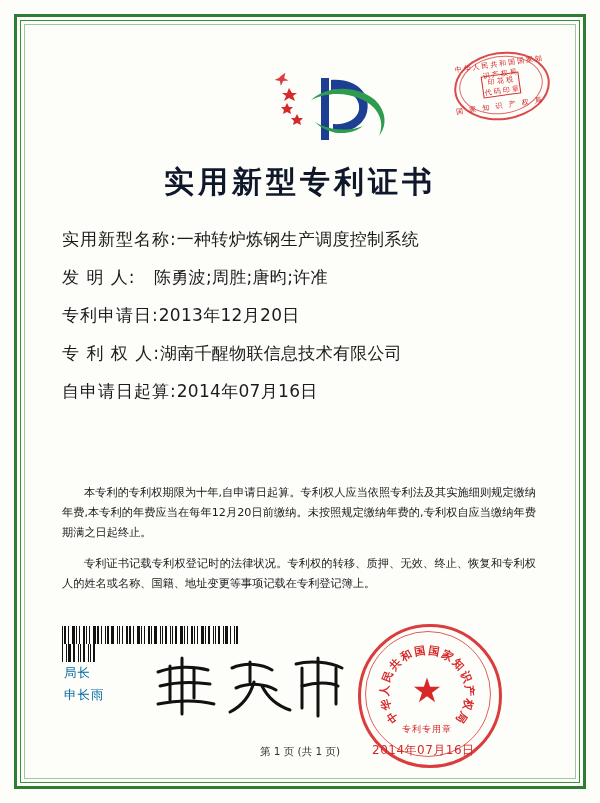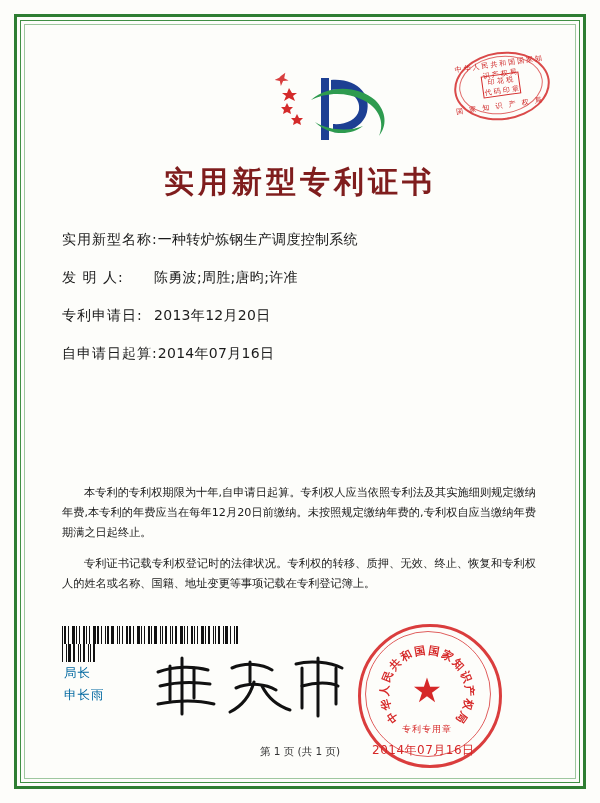--- a/index.html
+++ b/index.html
@@ -148,33 +148,33 @@
   
   .main-title {
     position: absolute;
     left: 0;
     right: 0;
     top: 128px;
     text-align: center;
     font-size: 30px;
     font-weight: bold;
     letter-spacing: 4px;
-    color: #7f1d1d;
+    color: #0f172a;
     font-family: "DejaVu Sans", sans-serif;
   }
 
   
   .fields {
     position: absolute;
     left: 22px;
     top: 196px;
     right: 22px;
   }
   .field-row {
-    font-size: 14px;
+    font-size: 17px;
     color: #1b1b1b;
     margin-bottom: 20px;
     line-height: 18px;
     font-family: "DejaVu Sans", sans-serif;
   }
   .field-label {
     display: inline-block;
     min-width: 92px;
     letter-spacing: 1px;
   }
@@ -361,20 +361,23 @@
 
     <div class="fields">
       <div class="field-row">
         <span class="field-label">实用新型名称:</span><span class="field-value">一种转炉炼钢生产调度控制系统</span>
       </div>
       <div class="field-row">
         <span class="field-label">发 明 人:</span><span class="field-value">陈勇波;周胜;唐昀;许准</span>
       </div>
       <div class="field-row">
         <span class="field-label">专利申请日:</span><span class="field-value">2013年12月20日</span>
+      </div>
+      <div class="field-row">
+        <span class="field-label">专 利 权 人:</span><span class="field-value">湖南千醒物联信息技术有限公司</span>
       </div>
       <div class="field-row">
         <span class="field-label">自申请日起算:</span><span class="field-value">2014年07月16日</span>
       </div>
     </div>
 
     <div class="paragraphs">
       <p class="para">本专利的专利权期限为十年,自申请日起算。专利权人应当依照专利法及其实施细则规定缴纳年费,本专利的年费应当在每年12月20日前缴纳。未按照规定缴纳年费的,专利权自应当缴纳年费期满之日起终止。</p>
       <p class="para">专利证书记载专利权登记时的法律状况。专利权的转移、质押、无效、终止、恢复和专利权人的姓名或名称、国籍、地址变更等事项记载在专利登记簿上。</p>
     </div>

